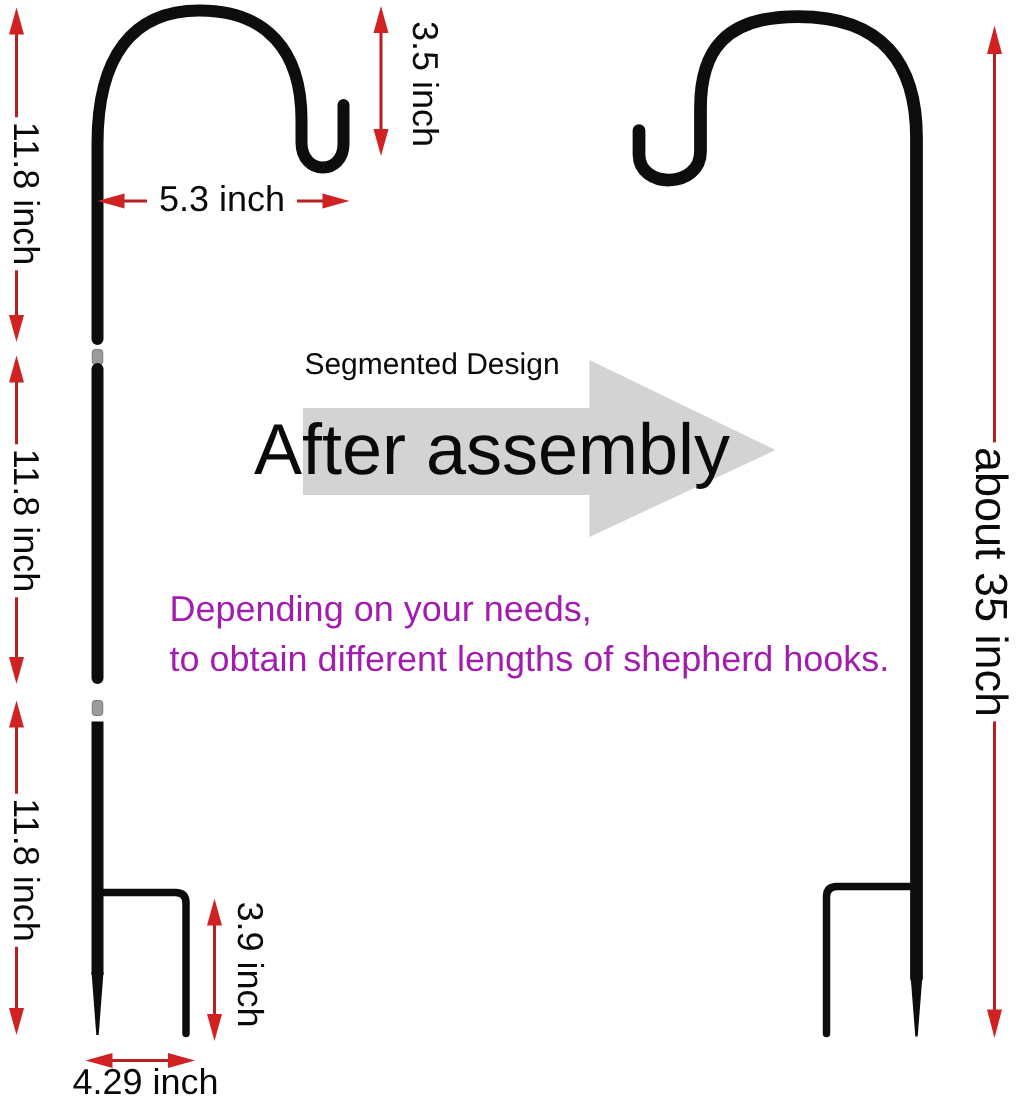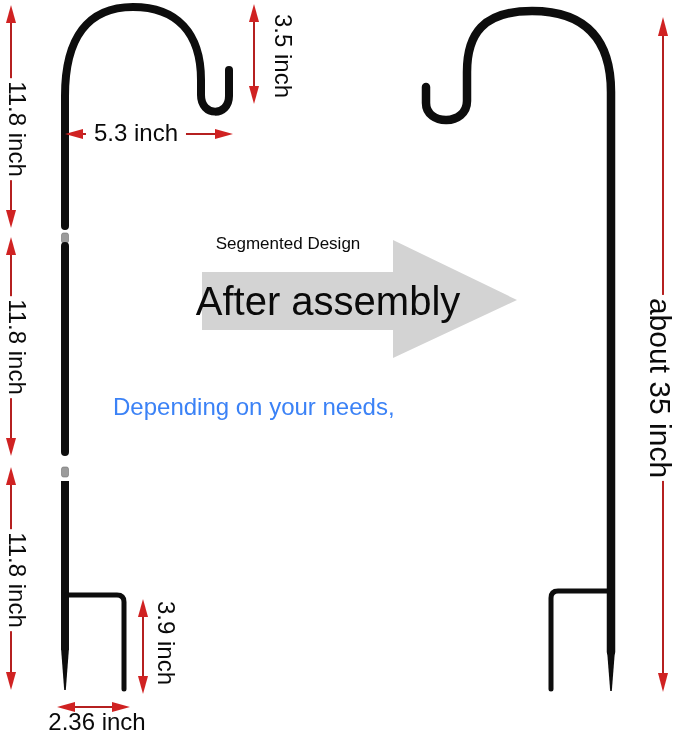--- a/index.html
+++ b/index.html
@@ -11,25 +11,25 @@
   .lbl{
     position:absolute;white-space:nowrap;color:#0a0a0a;
     transform:translate(-50%,-50%);line-height:1.05;
   }
   .rot{writing-mode:vertical-rl;}
   .onln{background:#ffffff;}           
   .rot.onln{padding:3px 1px;}
   .h-onln{padding:0 8px;}
   .dim{font-size:24px;}
   .total{font-size:30px;}
-  .heading{font-size:17px;}
-  .assembly{font-size:40px;text-align:right;}
+  .heading{font-size:20px;}
+  .assembly{font-size:48px;text-align:right;}
   .para{
     position:absolute;left:113px;top:390px;font-size:24px;line-height:33px;
-    white-space:nowrap;color:#3b82f6;
+    white-space:nowrap;color:#a21caf;
   }
 </style>
 </head>
 <body>
 
 <div class="canvas">
 
   <svg class="art" width="679" height="736" viewBox="0 0 679 736">
 
     <g>
@@ -103,29 +103,30 @@
       </g>
     </g>
   </svg>
 
   <div class="lbl rot onln dim" style="left:17px;top:129px;">11.8 inch</div>
   <div class="lbl rot onln dim" style="left:17px;top:347px;">11.8 inch</div>
   <div class="lbl rot onln dim" style="left:17px;top:580px;">11.8 inch</div>
 
   <div class="lbl rot dim" style="left:283px;top:56px;">3.5 inch</div>
 
-  <div class="lbl onln h-onln dim" style="left:136px;top:133px;">5.3 inch</div>
+  <div class="lbl onln h-onln dim" style="left:148px;top:133px;">5.3 inch</div>
 
   <div class="lbl rot dim" style="left:166px;top:643px;">3.9 inch</div>
 
-  <div class="lbl dim" style="left:97px;top:722px;">2.36 inch</div>
+  <div class="lbl dim" style="left:97px;top:722px;">4.29 inch</div>
 
   <div class="lbl rot onln total" style="left:660px;top:388px;">about 35 inch</div>
 
   <div class="lbl heading" style="left:288px;top:244px;">Segmented Design</div>
 
   <div class="lbl assembly" style="left:328px;top:301px;">After assembly</div>
 
   <div class="para">
     <div>Depending on your needs,</div>
+    <div>to obtain different lengths of shepherd hooks.</div>
   </div>
 
 </div>
 
 </body></html>

